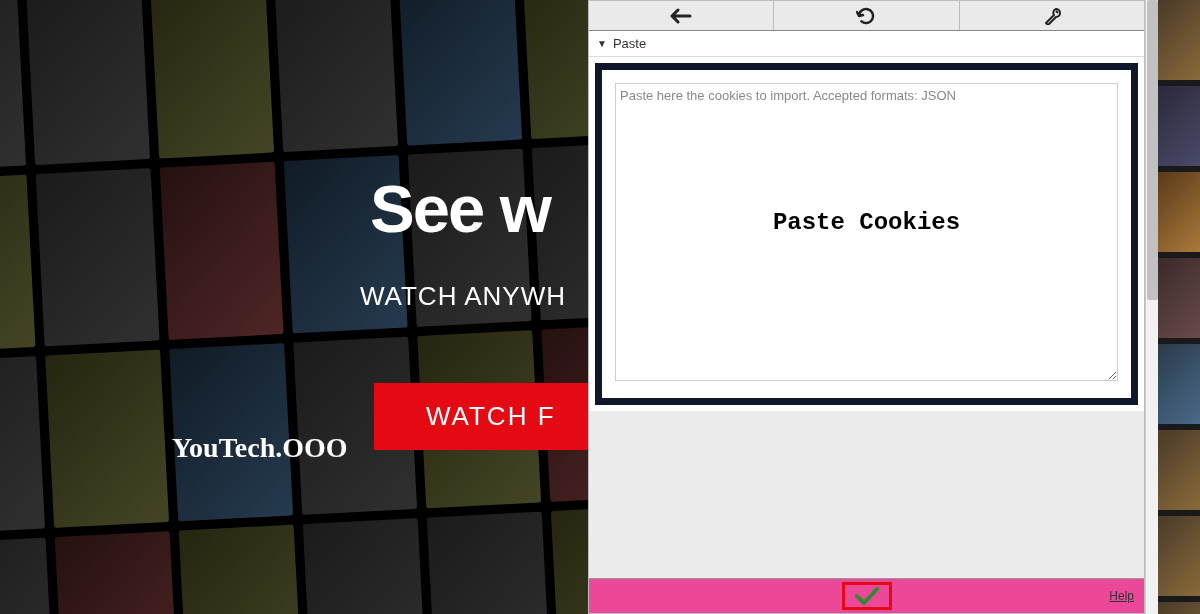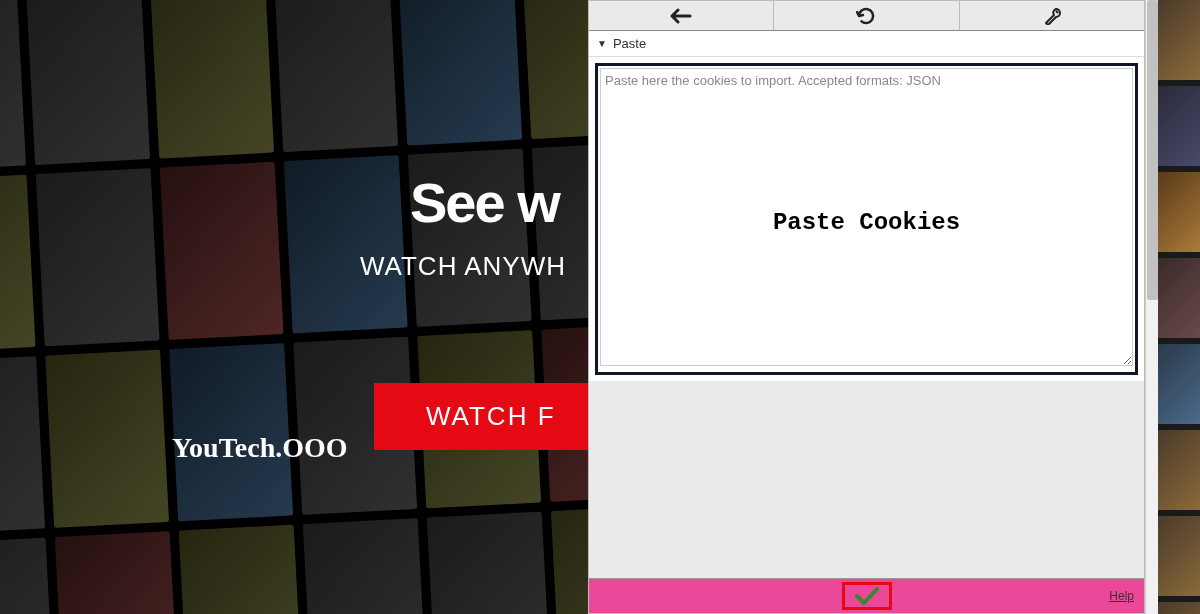--- a/index.html
+++ b/index.html
@@ -49,28 +49,27 @@
     }
     
     
     .hero-content {
       position: absolute;
       top: 170px;
       left: 370px;
       color: #fff;
     }
     .hero-title {
-      font-size: 56px;
+      font-size: 67px;
       font-weight: bold;
       letter-spacing: -2px;
-      margin-left: 40px;
     }
     .hero-sub {
       font-size: 26px;
-      margin-top: 16px;
+      margin-top: 34px;
       margin-left: -10px;
       letter-spacing: 1px;
     }
     .watch-btn {
       position: absolute;
       top: 383px;
       left: 374px;
       background: #e50914;
       color: #fff;
       font-size: 26px;
@@ -134,22 +133,22 @@
     .section-header .arrow {
       font-size: 10px;
     }
     
     .import-area {
       background: #fff;
       padding: 6px;
       flex: 0 0 auto;
     }
     .textarea-wrap {
-      border: 3px solid #0f172a;
-      padding: 2px;
+      border: 7px solid #0f172a;
+      padding: 13px;
     }
     textarea {
       width: 100%;
       height: 298px;
       border: 1px solid #ccc;
       resize: both;
       font-family: inherit;
       font-size: 13px;
       padding: 4px;
       color: #333;

